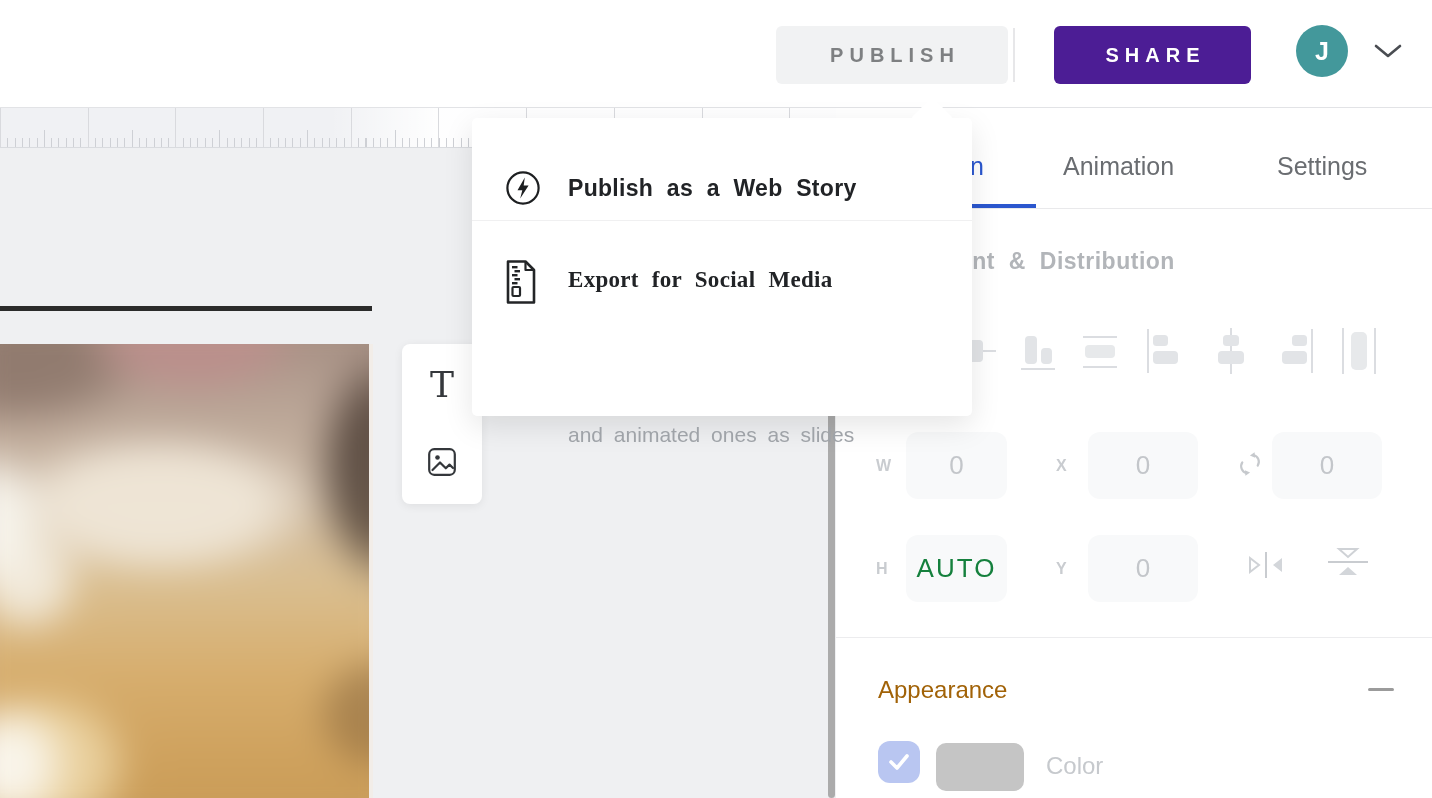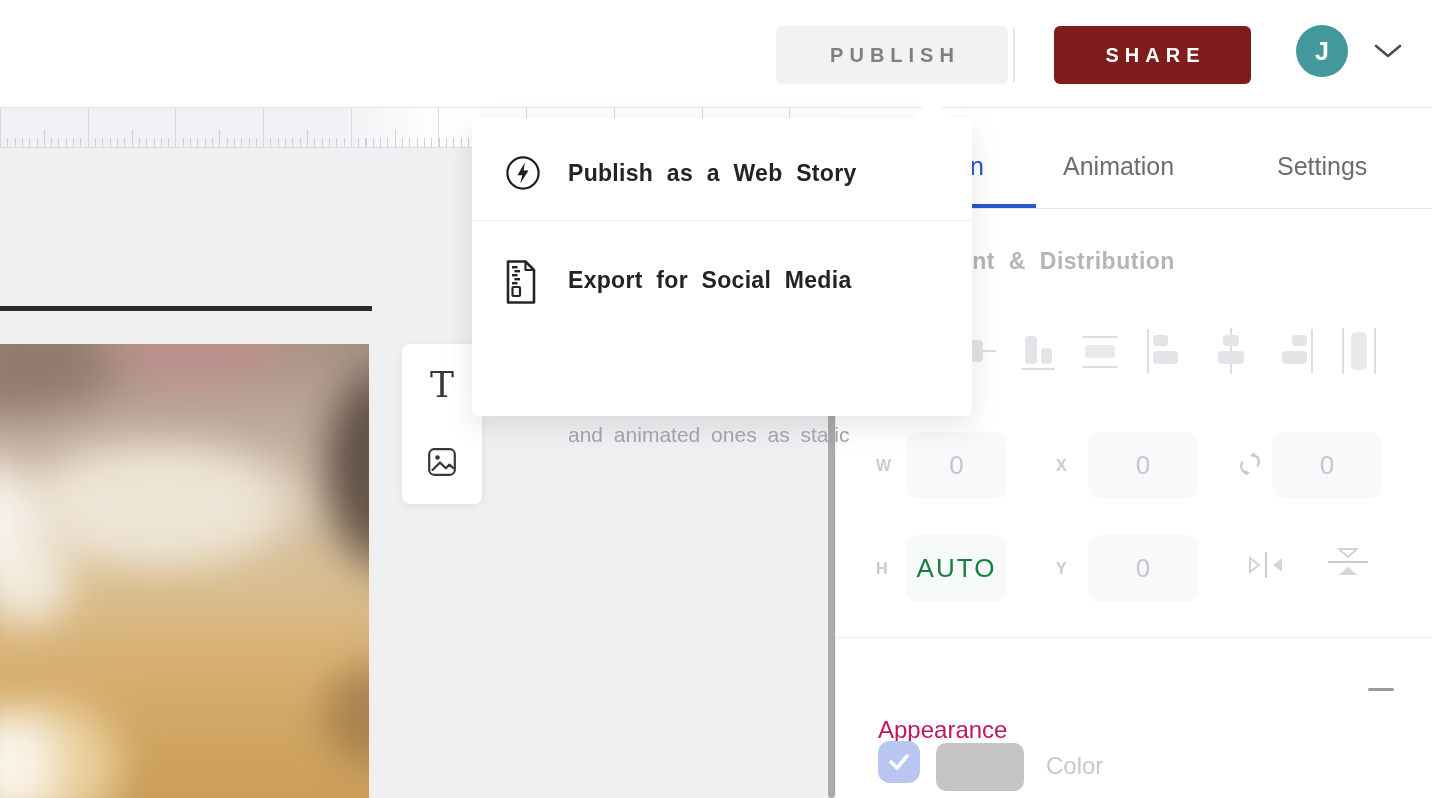--- a/index.html
+++ b/index.html
@@ -10,21 +10,21 @@
   
   .header { position:absolute; left:0; top:0; width:1432px; height:108px;
             background:#fff; border-bottom:1px solid #e2e3e6; z-index:30; }
   .hbtn { position:absolute; top:26px; height:58px; border:none; border-radius:6px;
           background:#f1f2f3; color:#7e8082; font-family:"Liberation Sans",sans-serif;
           font-weight:bold; font-size:20px; letter-spacing:6px; text-indent:6px;
           display:flex; align-items:center; justify-content:center; cursor:pointer; }
   .hbtn.preview { left:464px; width:238px; }
   .hbtn.publish { left:740px; width:232px;margin-left:36px; }
   .hdivider { position:absolute; left:1013px; top:28px; width:2px; height:54px; background:#e7e7e9; }
-  .hbtn.share { left:1054px; width:197px; background:#7f1d1d; color:#fff; }
+  .hbtn.share { left:1054px; width:197px; background:#4c1d95; color:#fff; }
   .avatar { position:absolute; left:1296px; top:25px; width:52px; height:52px; border-radius:50%;
             background:#43989b; color:#fff; font-size:25px; font-weight:bold;
             display:flex; align-items:center; justify-content:center; cursor:pointer; }
   .acct-chevron { position:absolute; left:1372px; top:42px; width:32px; height:20px; cursor:pointer; }
 
   
   .canvas { position:absolute; left:0; top:108px; width:836px; height:690px;
             background:#eff0f2; z-index:10; }
   .ruler { position:absolute; left:0; top:0; width:836px; height:40px;
            background:#f0f1f4; border-bottom:1px solid #d9dbdf; overflow:hidden; }
@@ -87,21 +87,21 @@
   .field.auto { color:#15803d; letter-spacing:2px; }
   .lab-w{left:40px;top:349px}.lab-x{left:220px;top:349px}
   .lab-h{left:40px;top:452px}.lab-y{left:220px;top:452px}
   .f-w{left:70px;top:324px;width:101px}.f-x{left:252px;top:324px;width:110px}.f-r{left:436px;top:324px;width:110px}
   .f-h{left:70px;top:427px;width:101px}.f-y{left:252px;top:427px;width:110px}
   .rotate-ic{position:absolute;left:402px;top:344px;width:24px;height:24px;cursor:pointer;}
   .fliph-ic{position:absolute;left:410px;top:442px;width:40px;height:30px;cursor:pointer;}
   .flipv-ic{position:absolute;left:490px;top:438px;width:44px;height:32px;cursor:pointer;}
 
   .appearance-divider { position:absolute; left:0; right:0; top:529px; height:1px; background:#ececee; }
-  .appearance-title { position:absolute; left:42px; top:568px; font-size:24px; color:#be185d;margin-top:40px; }
+  .appearance-title { position:absolute; left:42px; top:568px; font-size:24px; color:#a16207; }
   .collapse-minus { position:absolute; left:532px; top:580px; width:26px; height:3px;
                     background:#9b9b9b; border-radius:2px; cursor:pointer; }
   .color-checkbox { position:absolute; left:42px; top:633px; width:42px; height:42px; border-radius:12px;
                     background:#b9c6f1; display:flex; align-items:center; justify-content:center; cursor:pointer; }
   .color-swatch { position:absolute; left:100px; top:635px; width:88px; height:48px; border-radius:10px;
                   background:#c5c5c5; cursor:pointer; }
   .color-label { position:absolute; left:210px; top:644px; font-size:24px; color:#c6c9cd; }
 
   
   .dropdown { position:absolute; left:472px; top:118px; width:500px; height:298px; background:#fff;
@@ -276,21 +276,21 @@
     <div class="acct-chevron">
       <svg width="32" height="20" viewBox="0 0 32 20">
         <path d="M4 4 L16 14 L28 4" fill="none" stroke="#4a4d52" stroke-width="2.6" stroke-linecap="round" stroke-linejoin="round"></path>
       </svg>
     </div>
   </div>
 
   <div class="dropdown">
     <div class="caret"></div>
 
-    <div class="menu-item" style="top:1px; height:102px;">
+    <div class="menu-item" style="top:16px; height:102px;">
       <div class="mi-icon" style="left:32px; top:35px;">
         <svg width="38" height="38" viewBox="0 0 38 38">
           <circle cx="19" cy="19" r="15.6" fill="none" stroke="#1d1f21" stroke-width="2.2"></circle>
           <path d="M20.8 8.5 L13.5 21.2 H18.3 L16.2 29.5 L24.6 16.4 H19.7 Z" fill="#1d1f21"></path>
         </svg>
       </div>
       <div class="mi-title" style="top:40px;">Publish as a Web Story</div>
     </div>
 
     <div class="menu-divider"></div>
@@ -301,20 +301,20 @@
           <path d="M5 2.5 H22.5 L31 11 V43.5 H5 Z" fill="#fff" stroke="#232527" stroke-width="2.6" stroke-linejoin="round"></path>
           <path d="M22.5 2.5 V11 H31" fill="none" stroke="#232527" stroke-width="2.2" stroke-linejoin="round"></path>
           <rect x="9" y="7" width="5.5" height="2.4" fill="#232527"></rect>
           <rect x="11.5" y="11" width="5.5" height="2.4" fill="#232527"></rect>
           <rect x="9" y="15" width="5.5" height="2.4" fill="#232527"></rect>
           <rect x="11.5" y="19" width="5.5" height="2.4" fill="#232527"></rect>
           <rect x="9" y="23" width="5.5" height="2.4" fill="#232527"></rect>
           <rect x="9.5" y="28" width="7.5" height="9" rx="1" fill="none" stroke="#232527" stroke-width="2.2"></rect>
         </svg>
       </div>
-      <div class="mi-title" style="top:45px;">Export for Social Media</div>
+      <div class="mi-title" style="top:45px;font-family:Liberation Serif, serif;">Export for Social Media</div>
       <div class="mi-desc">
-        <div>and animated ones as static</div>
+        <div>and animated ones as slides</div>
       </div>
     </div>
   </div>
 
 </div>
 
 </body></html>

